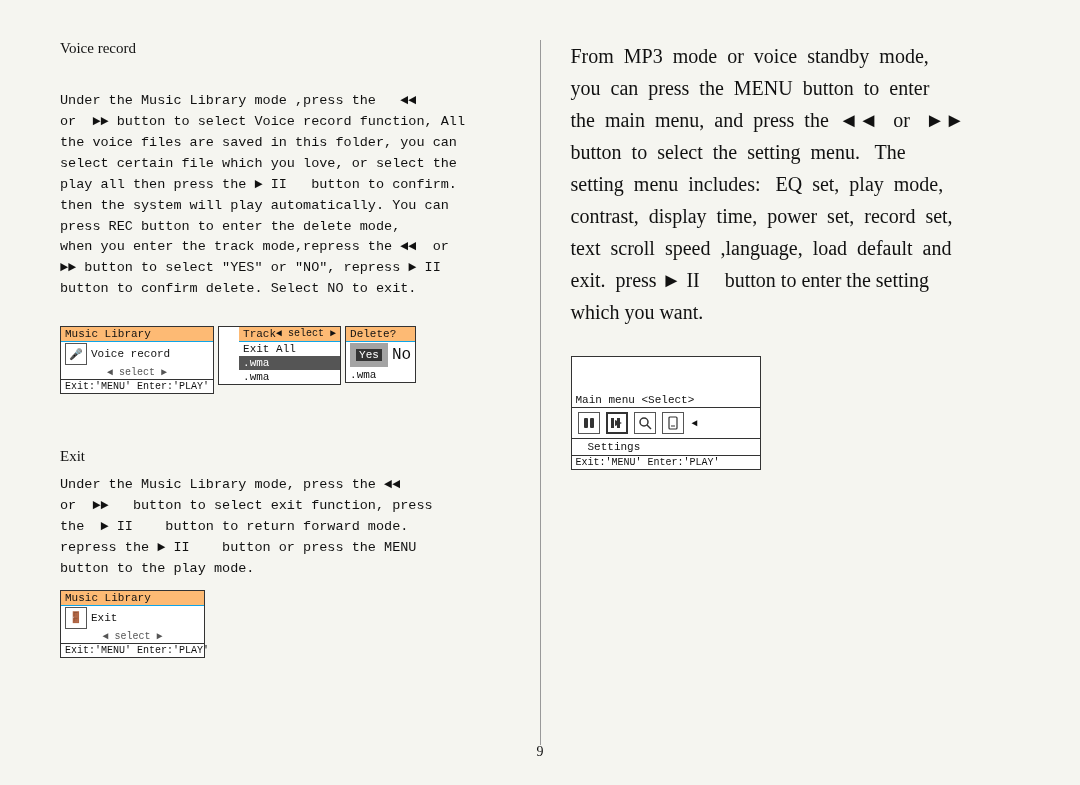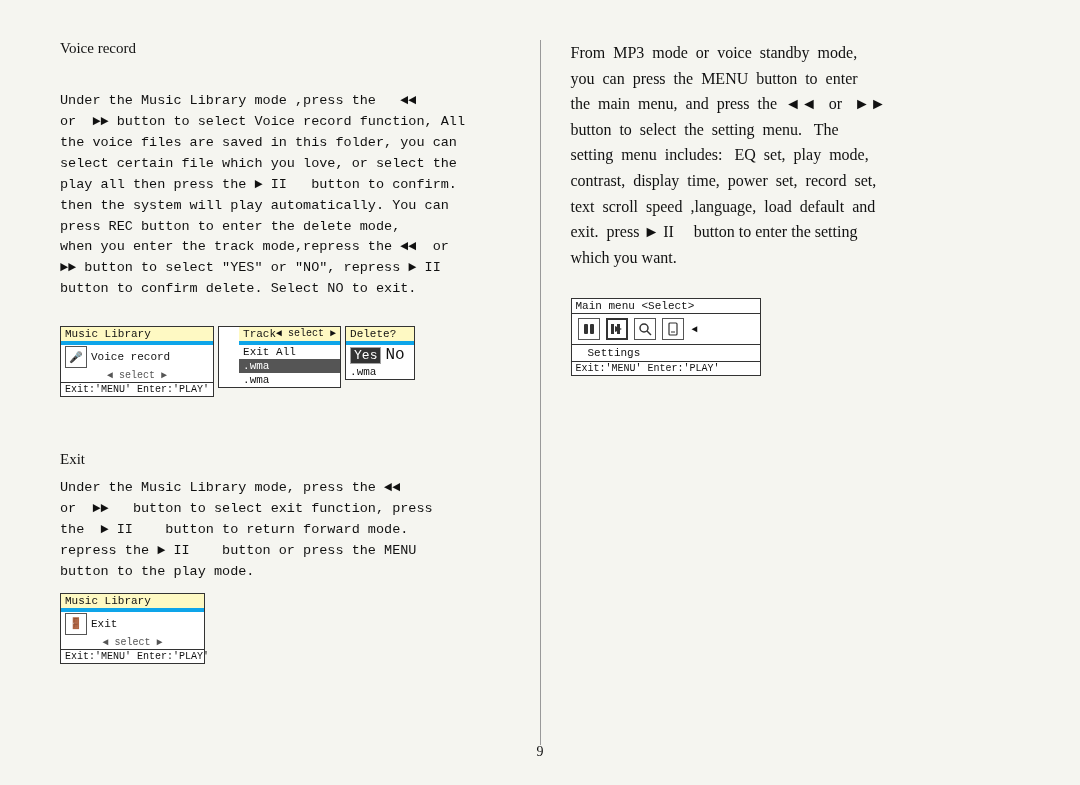--- a/index.html
+++ b/index.html
@@ -48,21 +48,21 @@
     .body-text {
       font-size: 14.5px;
       line-height: 1.55;
       text-align: justify;
       font-family: 'Courier New', Courier, monospace;
       font-size: 13.5px;
       margin-top: 8px;
     }
 
     .body-text-serif {
-      font-size: 16px;
+      font-size: 20px;
       line-height: 1.6;
       text-align: justify;
       font-family: 'Times New Roman', Times, serif;
     }
 
     
     .ui-mock-container {
       display: flex;
       flex-direction: row;
       gap: 4px;
@@ -72,23 +72,23 @@
     }
 
     .ui-box {
       border: 1px solid #333;
       background: #fff;
       font-family: 'Courier New', Courier, monospace;
       font-size: 11px;
     }
 
     .ui-box-header {
-      background: #fef9c3;
+      background: #fdba74;
       padding: 1px 4px;
-      border-bottom: 4px solid #0ea5e9;
+      border-bottom: 1px solid #0ea5e9;
       font-size: 11px;
       white-space: nowrap;
     }
 
     .ui-box-row {
       padding: 1px 4px;
       white-space: nowrap;
       display: flex;
       align-items: center;
       gap: 4px;
@@ -141,20 +141,21 @@
       background: #fff;
       font-family: 'Courier New', Courier, monospace;
       font-size: 11px;
       width: 190px;
     }
 
     .main-menu-header {
       padding: 1px 4px;
       border-bottom: 1px solid #333;
       font-size: 11px;
+      margin-top: 36px;
     }
 
     .main-menu-icons {
       display: flex;
       flex-direction: row;
       align-items: center;
       padding: 4px 6px;
       gap: 6px;
       border-bottom: 1px solid #333;
     }
@@ -233,25 +234,25 @@
       height: 22px;
       border: 1px solid #555;
       display: flex;
       align-items: center;
       justify-content: center;
       font-size: 11px;
       background: #fff;
     }
 
     .yes-box {
-      border: 1px solid #a3a3a3;
+      border: 6px solid #a3a3a3;
       padding: 0px 3px;
       background: #333;
       color: #fff;
-      font-size: 13px;
+      font-size: 11px;
     }
 
     .no-text {
       font-size: 16px;
     }
 
   </style>
 </head>
 <body>
 

